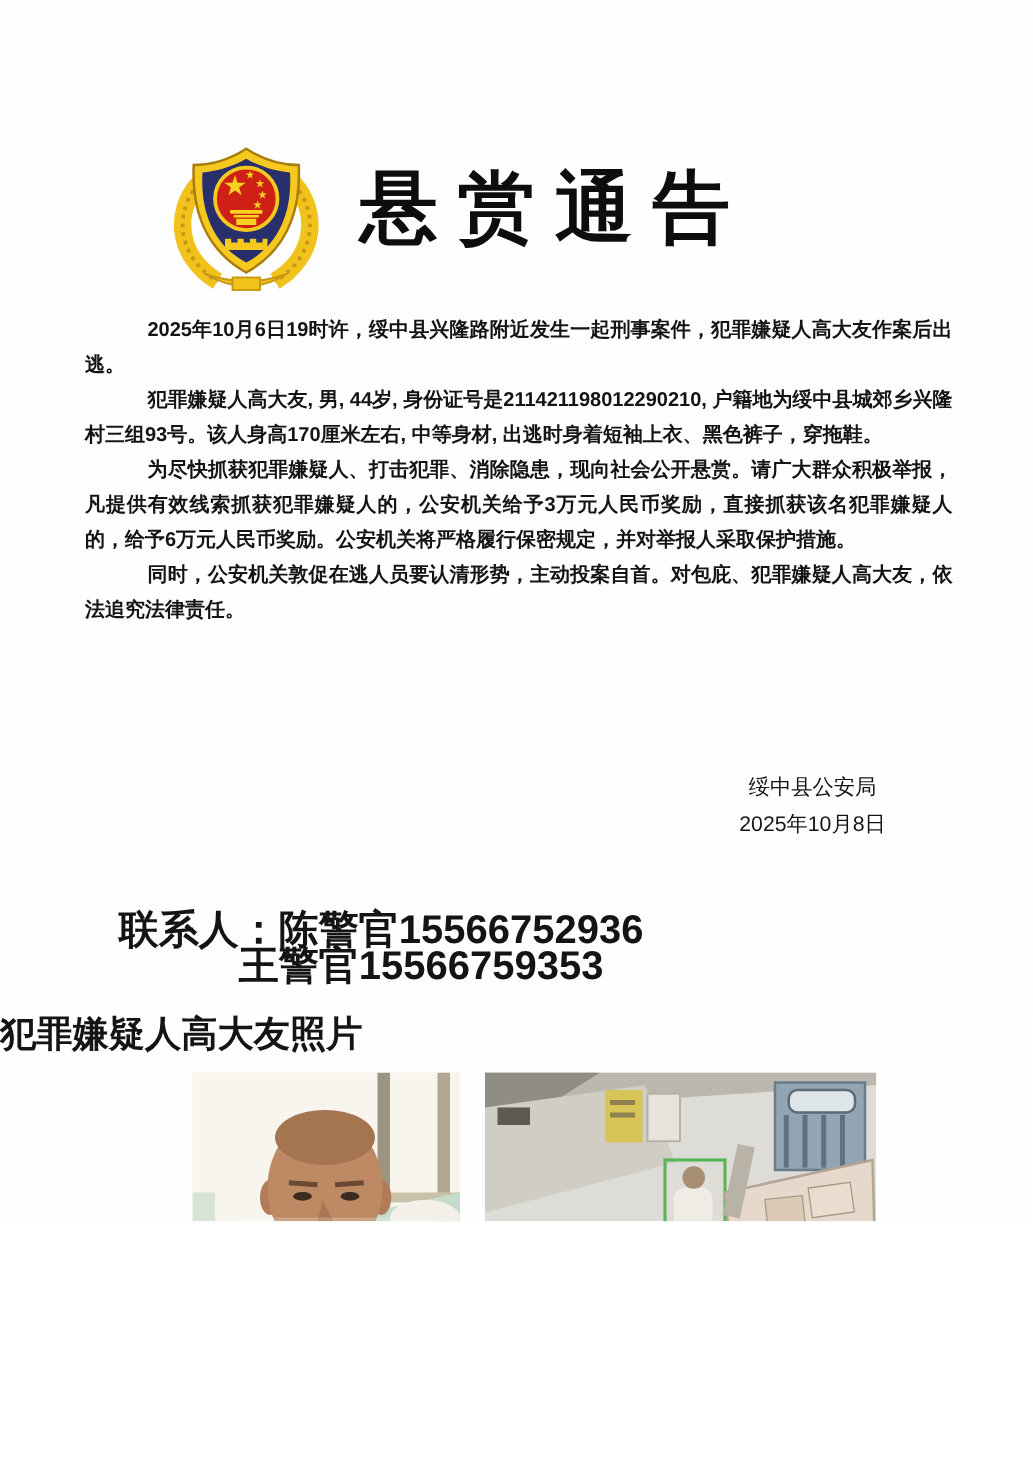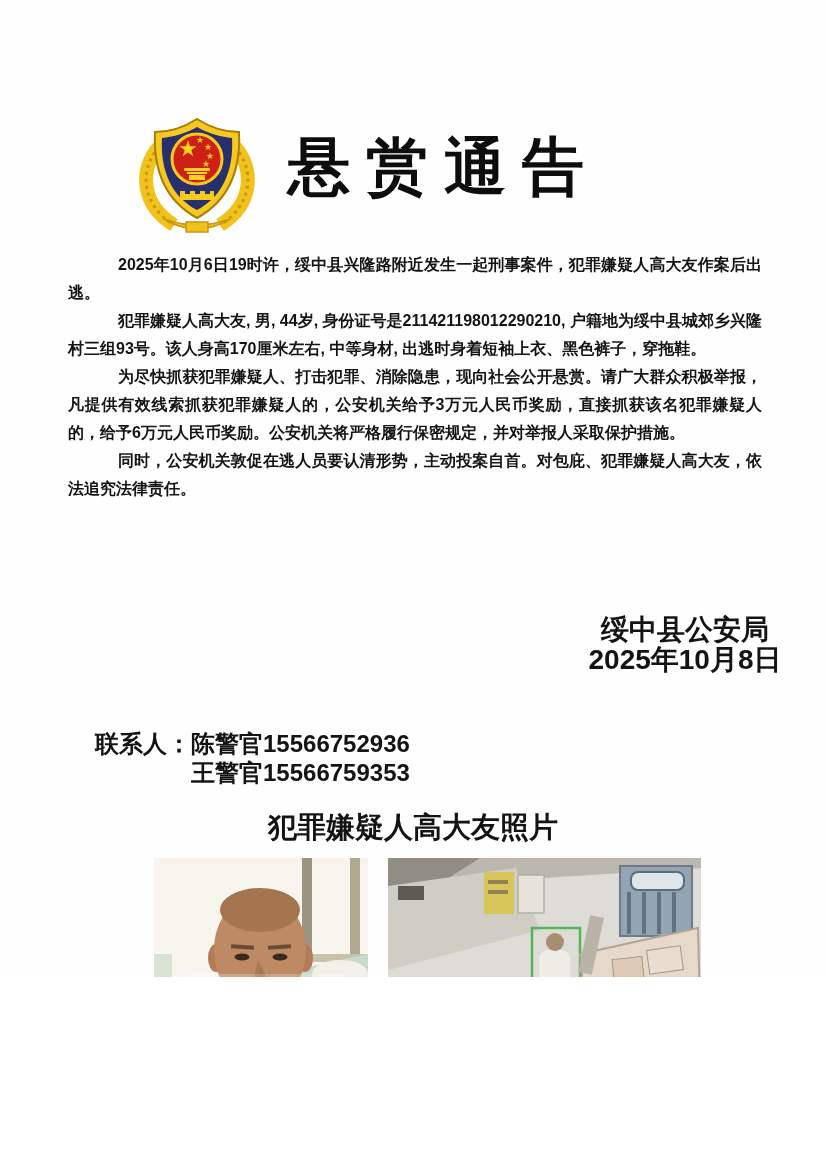--- a/index.html
+++ b/index.html
@@ -23,33 +23,33 @@
   
   .body-text{
     position:absolute;left:68px;top:251px;width:694px;
     font-size:16px;font-weight:bold;line-height:28px;
     text-align:justify;color:#141414;
   }
   .body-text p{margin:0;text-indent:50px;}
   
   .signature{
     position:absolute;left:540px;top:615px;width:220px;
-    text-align:center;font-size:28px;font-weight:bold;line-height:30px;
-    color:#141414;white-space:nowrap;margin-left:35px;
+    text-align:center;font-size:17px;font-weight:normal;line-height:30px;
+    color:#141414;white-space:nowrap;
   }
   
   .contacts{
     position:absolute;left:95px;top:729px;
-    font-size:24px;font-weight:bold;line-height:29px;color:#141414;
+    font-size:32px;font-weight:bold;line-height:29px;color:#141414;
   }
   .contacts .line2{padding-left:96px;}
   
   .photos-heading{
     position:absolute;left:0;right:0;top:808px;
-    text-align:center;font-size:29px;font-weight:bold;color:#141414;
+    text-align:left;font-size:29px;font-weight:bold;color:#141414;
   }
   
   .photos{
     position:absolute;left:154px;top:858px;
     display:flex;gap:20px;align-items:flex-start;
   }
   .photo{display:block;}
   
   .bottom-rule{
     position:absolute;left:0;top:1161px;width:826px;height:3px;

